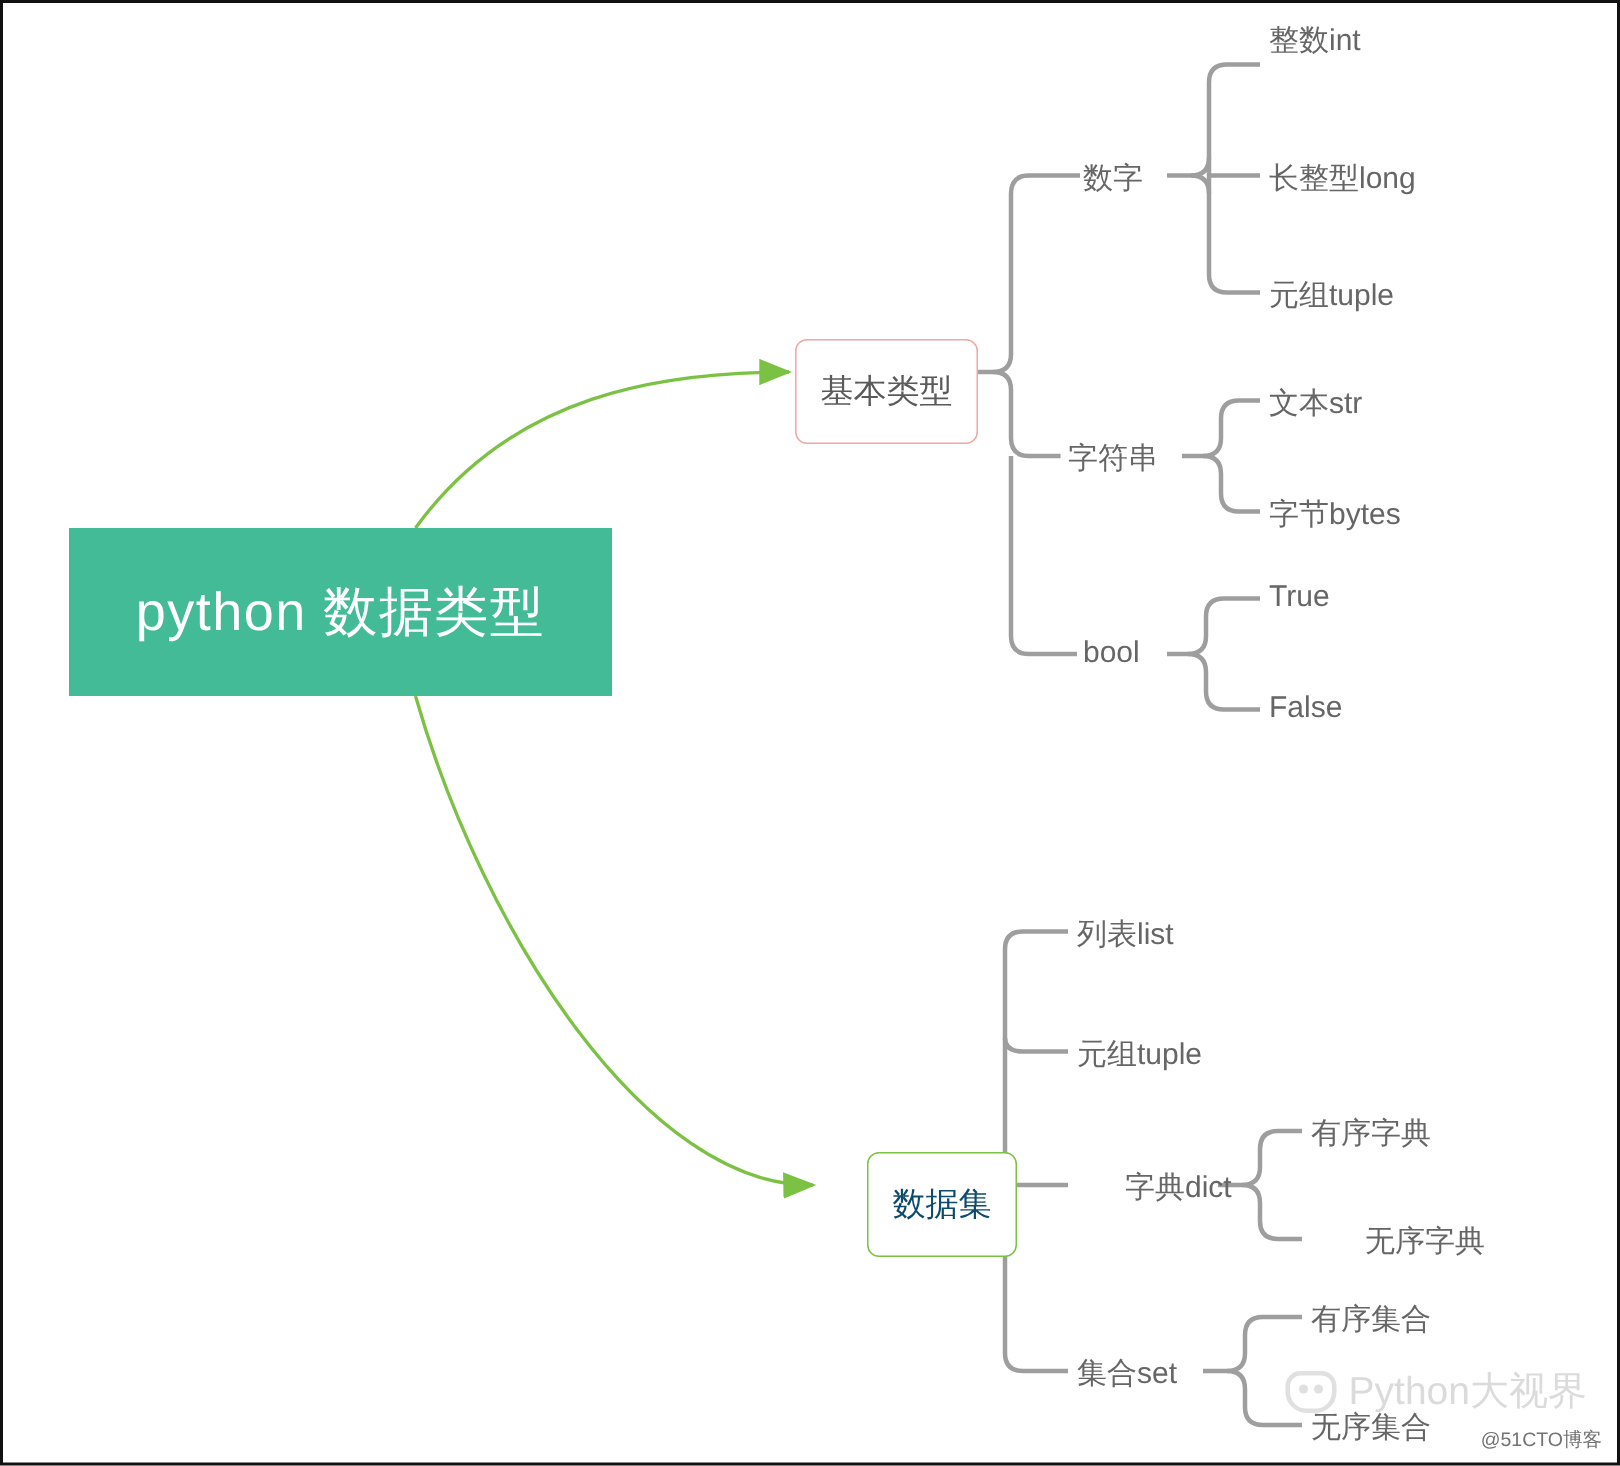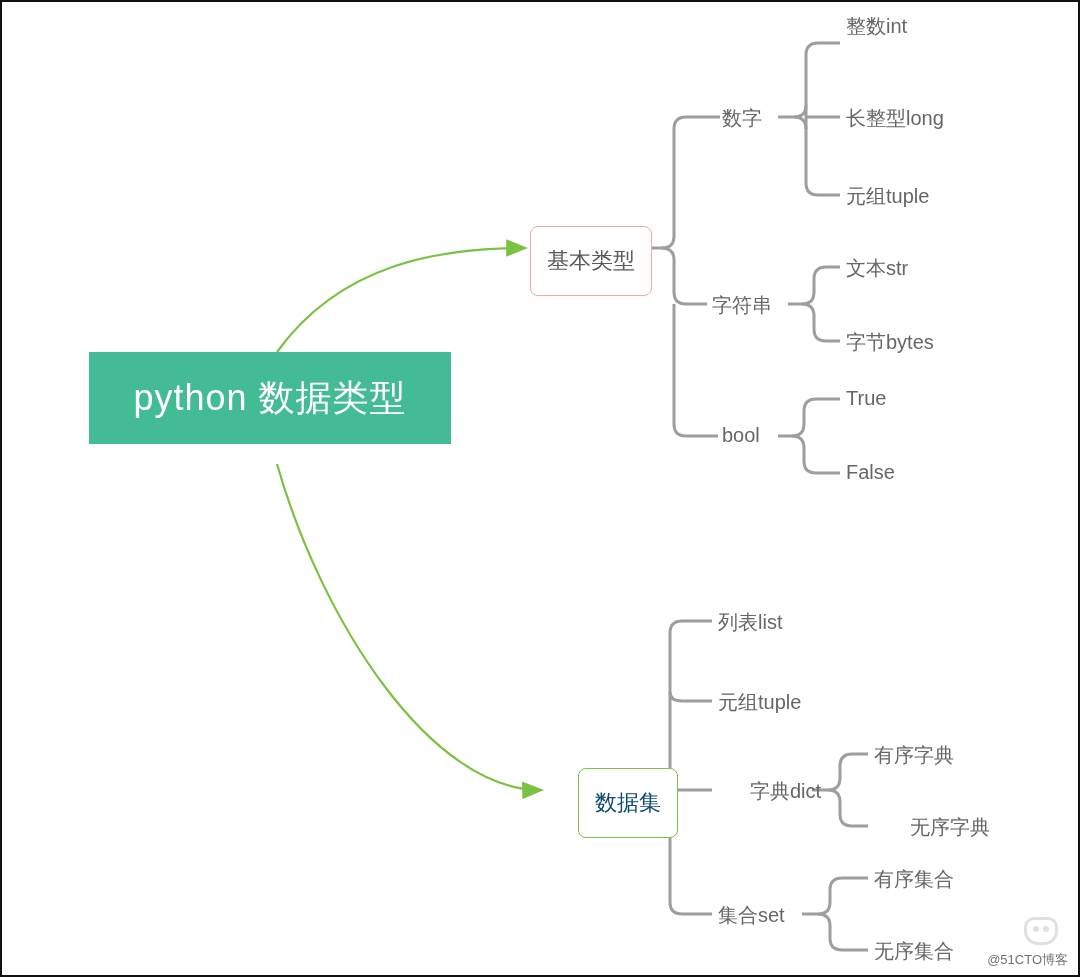--- a/index.html
+++ b/index.html
@@ -10,29 +10,28 @@
     position: relative;
     font-family: "Microsoft YaHei", "PingFang SC", sans-serif;
     border: 2px solid #111;
     overflow: hidden;
   }
   .root-node {
     position: absolute;
     left: 44px;
     top: 350px;
     width: 362px;
-    height: 92px;
+    height: 112px;
     background: #44bb97;
     color: #fff;
     font-size: 36px;
     display: flex;
     align-items: center;
     justify-content: center;
     letter-spacing: 1px;
-    margin-left: 43px;
   }
   .box-node {
     position: absolute;
     border: 1px solid;
     border-radius: 8px;
     padding: 19px 16px;
     font-size: 22px;
     background: #fff;
     color: #555;
   }
@@ -156,14 +155,15 @@
 <div class="leaf" style="left:716px; top:776px;margin-left:32px;">字典dict</div>
 <div class="leaf" style="left:872px; top:740px;">有序字典</div>
 <div class="leaf" style="left:908px; top:812px;">无序字典</div>
 
 <div class="leaf" style="left:716px; top:900px;">集合set</div>
 <div class="leaf" style="left:872px; top:864px;">有序集合</div>
 <div class="leaf" style="left:872px; top:936px;">无序集合</div>
 
 <div class="watermark-host">
   <span class="wm-icon"></span>
+  <span>Python大视界</span>
 </div>
 <div class="attrib">@51CTO博客</div>
 
 </body></html>

